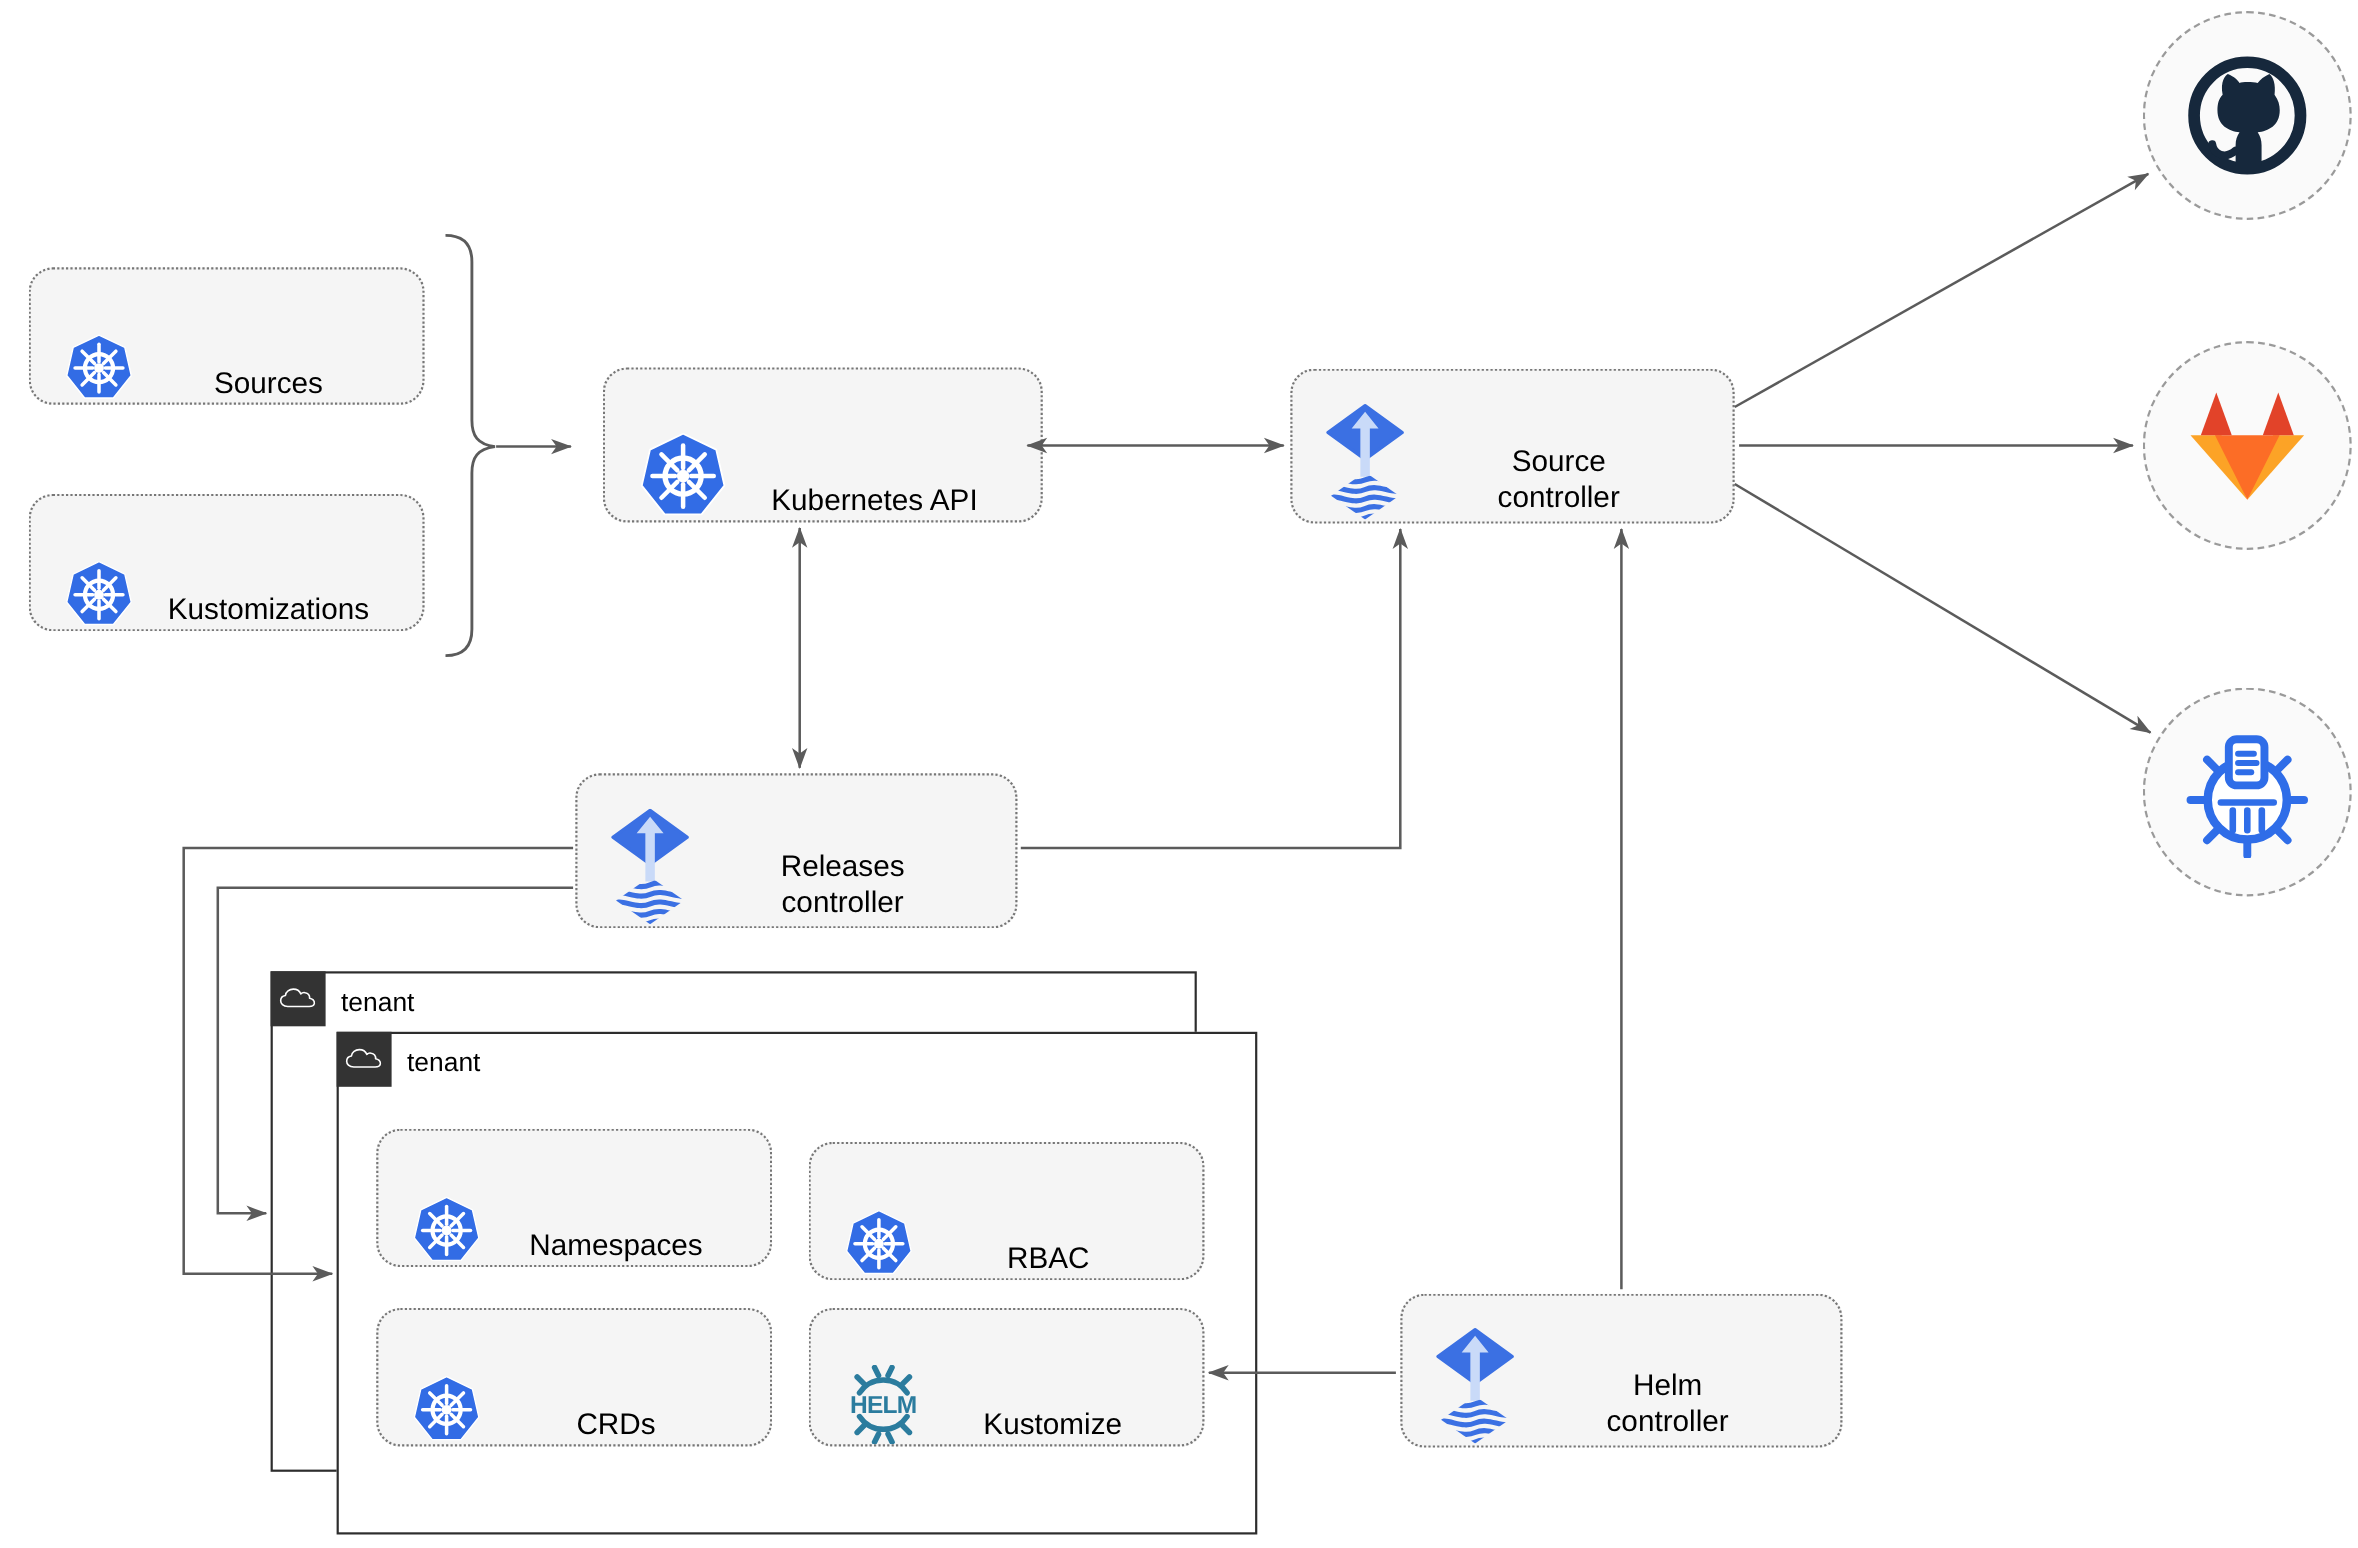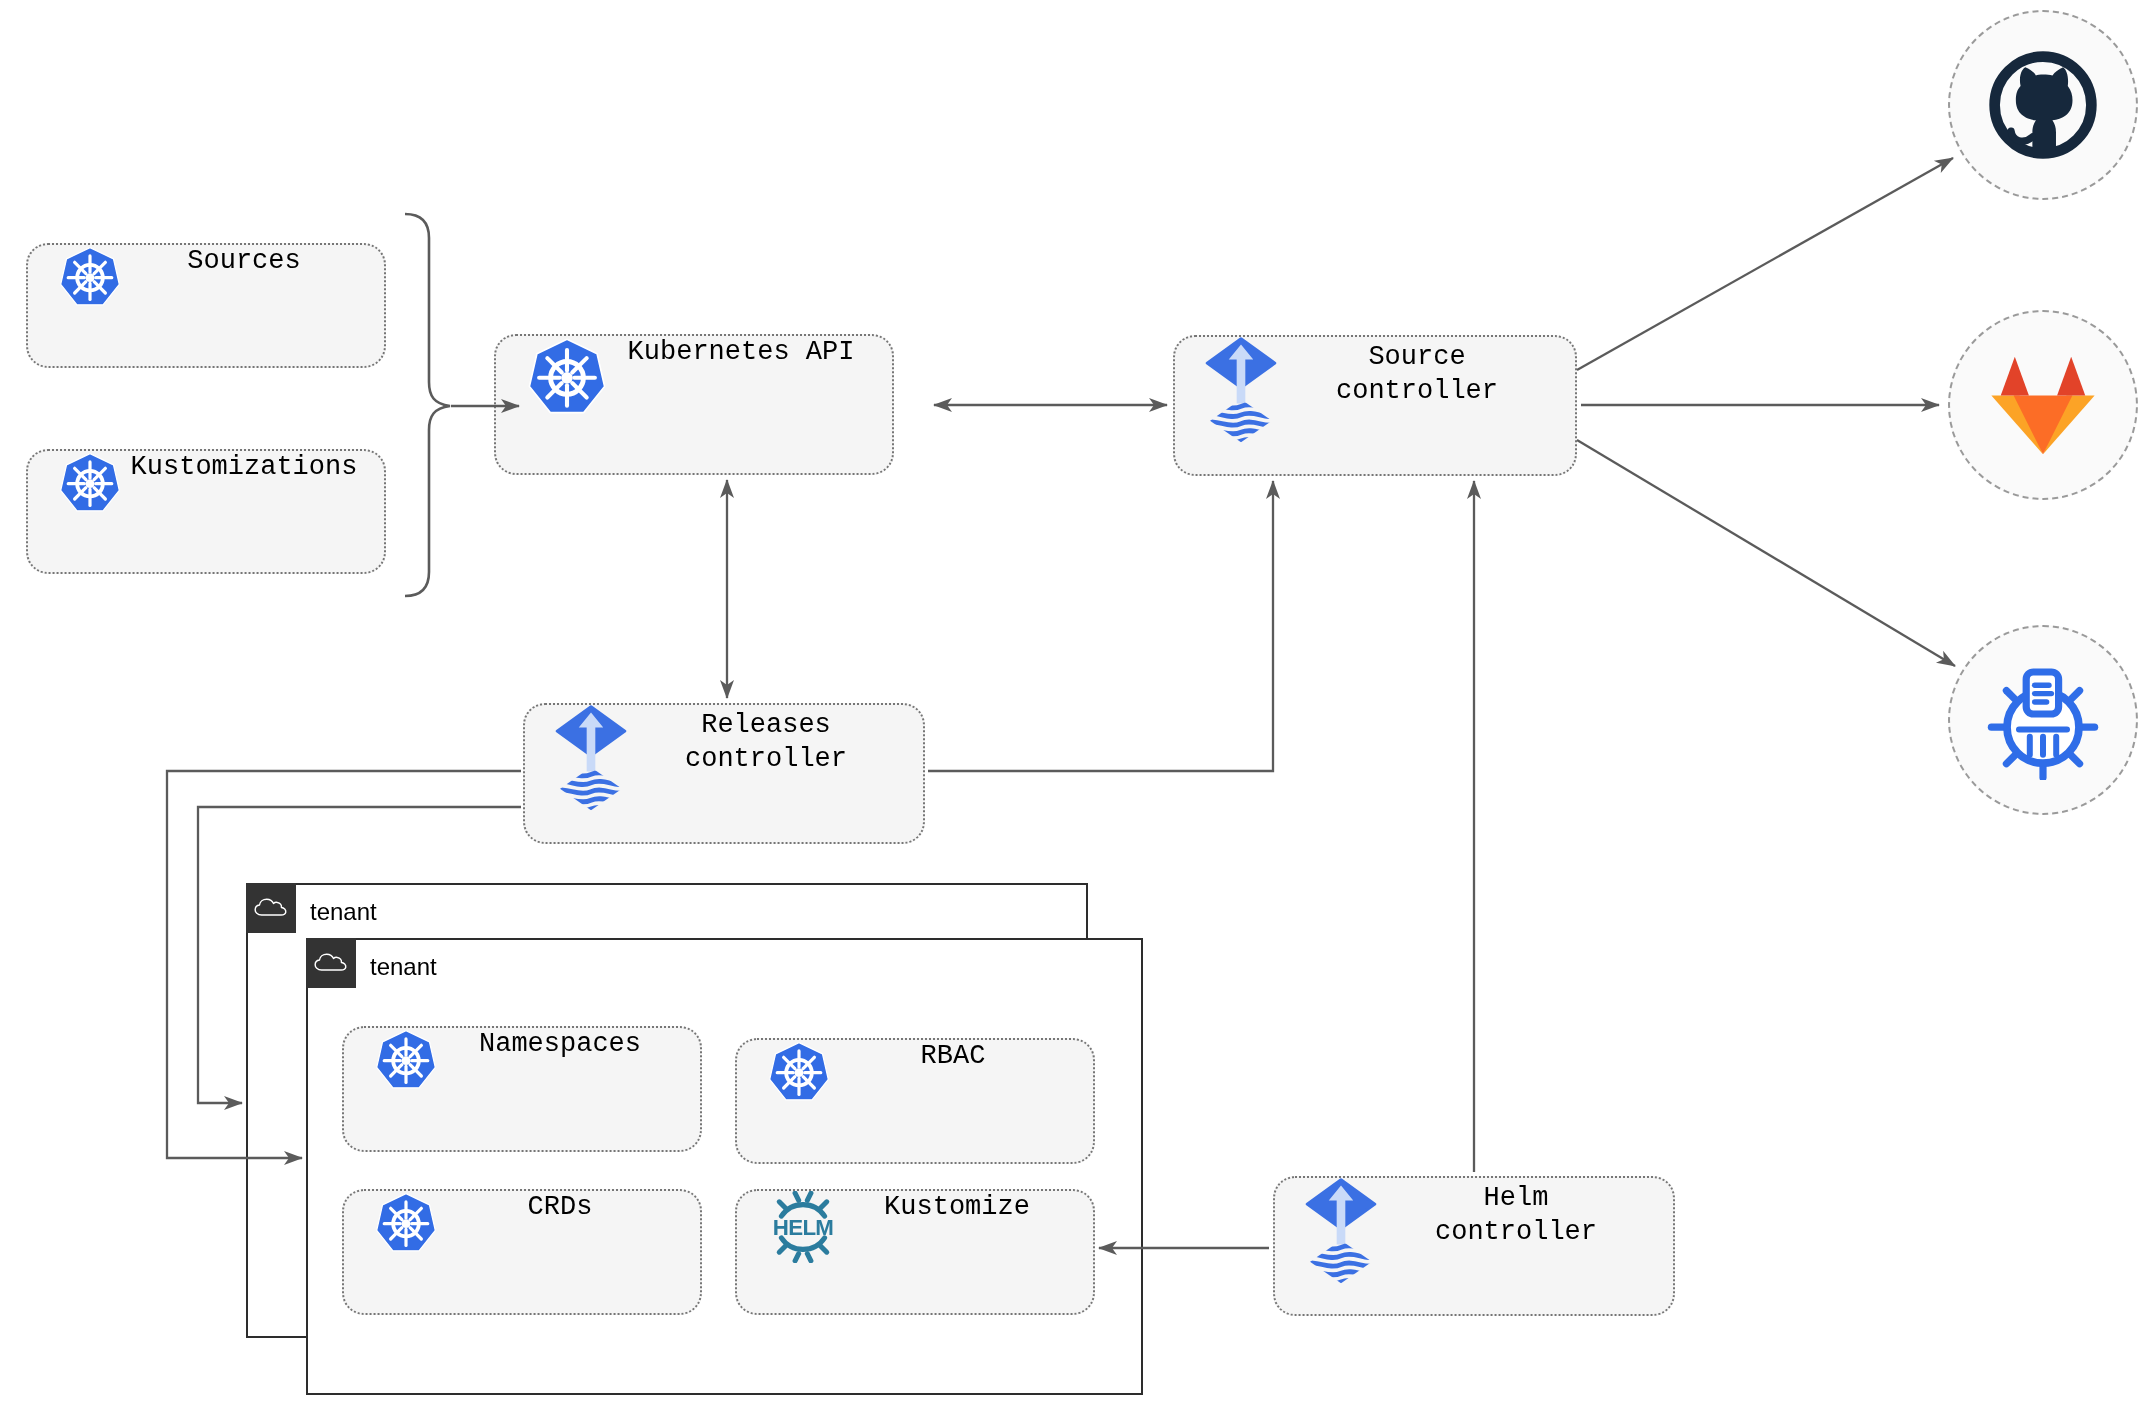--- a/index.html
+++ b/index.html
@@ -2,23 +2,23 @@
 <html><head>
 <meta charset="utf-8">
 <style>
   html,body{margin:0;padding:0;background:#ffffff;}
   #canvas{
     position:relative;width:2144px;height:1407px;background:#ffffff;overflow:hidden;
     font-family:"Liberation Sans",sans-serif;color:#000;
   }
   
   .node{
-    position:absolute;display:flex;align-items:flex-start;
+    position:absolute;display:flex;align-items:flex-end;
     background:#f5f5f5;border:2px dotted #767676;border-radius:22px;
-    box-sizing:border-box;padding-left:30px;padding-right:18px;font-family:Liberation Mono, monospace;
+    box-sizing:border-box;padding-left:30px;padding-right:18px;
   }
   .node .icon{flex:0 0 auto;display:flex;align-items:center;justify-content:center;}
   .node .label{
     flex:1 1 auto;text-align:center;font-size:27px;line-height:1.25;color:#000;
   }
   .node .label.two-line{max-width:170px;margin:4px auto;}
   .nowrap{white-space:nowrap;}
   
   .tenant-box{
     position:absolute;background:#ffffff;border:2.5px solid #2d2d2d;box-sizing:border-box;
@@ -210,21 +210,21 @@
 
   <div class="node" style="left:26px;top:449px;width:360px;height:125px">
     <span class="icon">
       <svg width="64" height="64">
           <use href="#ic-k8s"></use>
         </svg>
       </span>
     <span class="label">Kustomizations</span>
   </div>
 
-  <div class="node" style="left:494px;top:334px;width:400px;height:141px">
+  <div class="node" style="left:548px;top:334px;width:400px;height:141px">
     <span class="icon">
       <svg width="82" height="82">
           <use href="#ic-k8s"></use>
         </svg>
       </span>
     <span class="label nowrap">Kubernetes API</span>
   </div>
 
   <div class="node" style="left:1173px;top:335px;width:404px;height:141px">
     <span class="icon">

